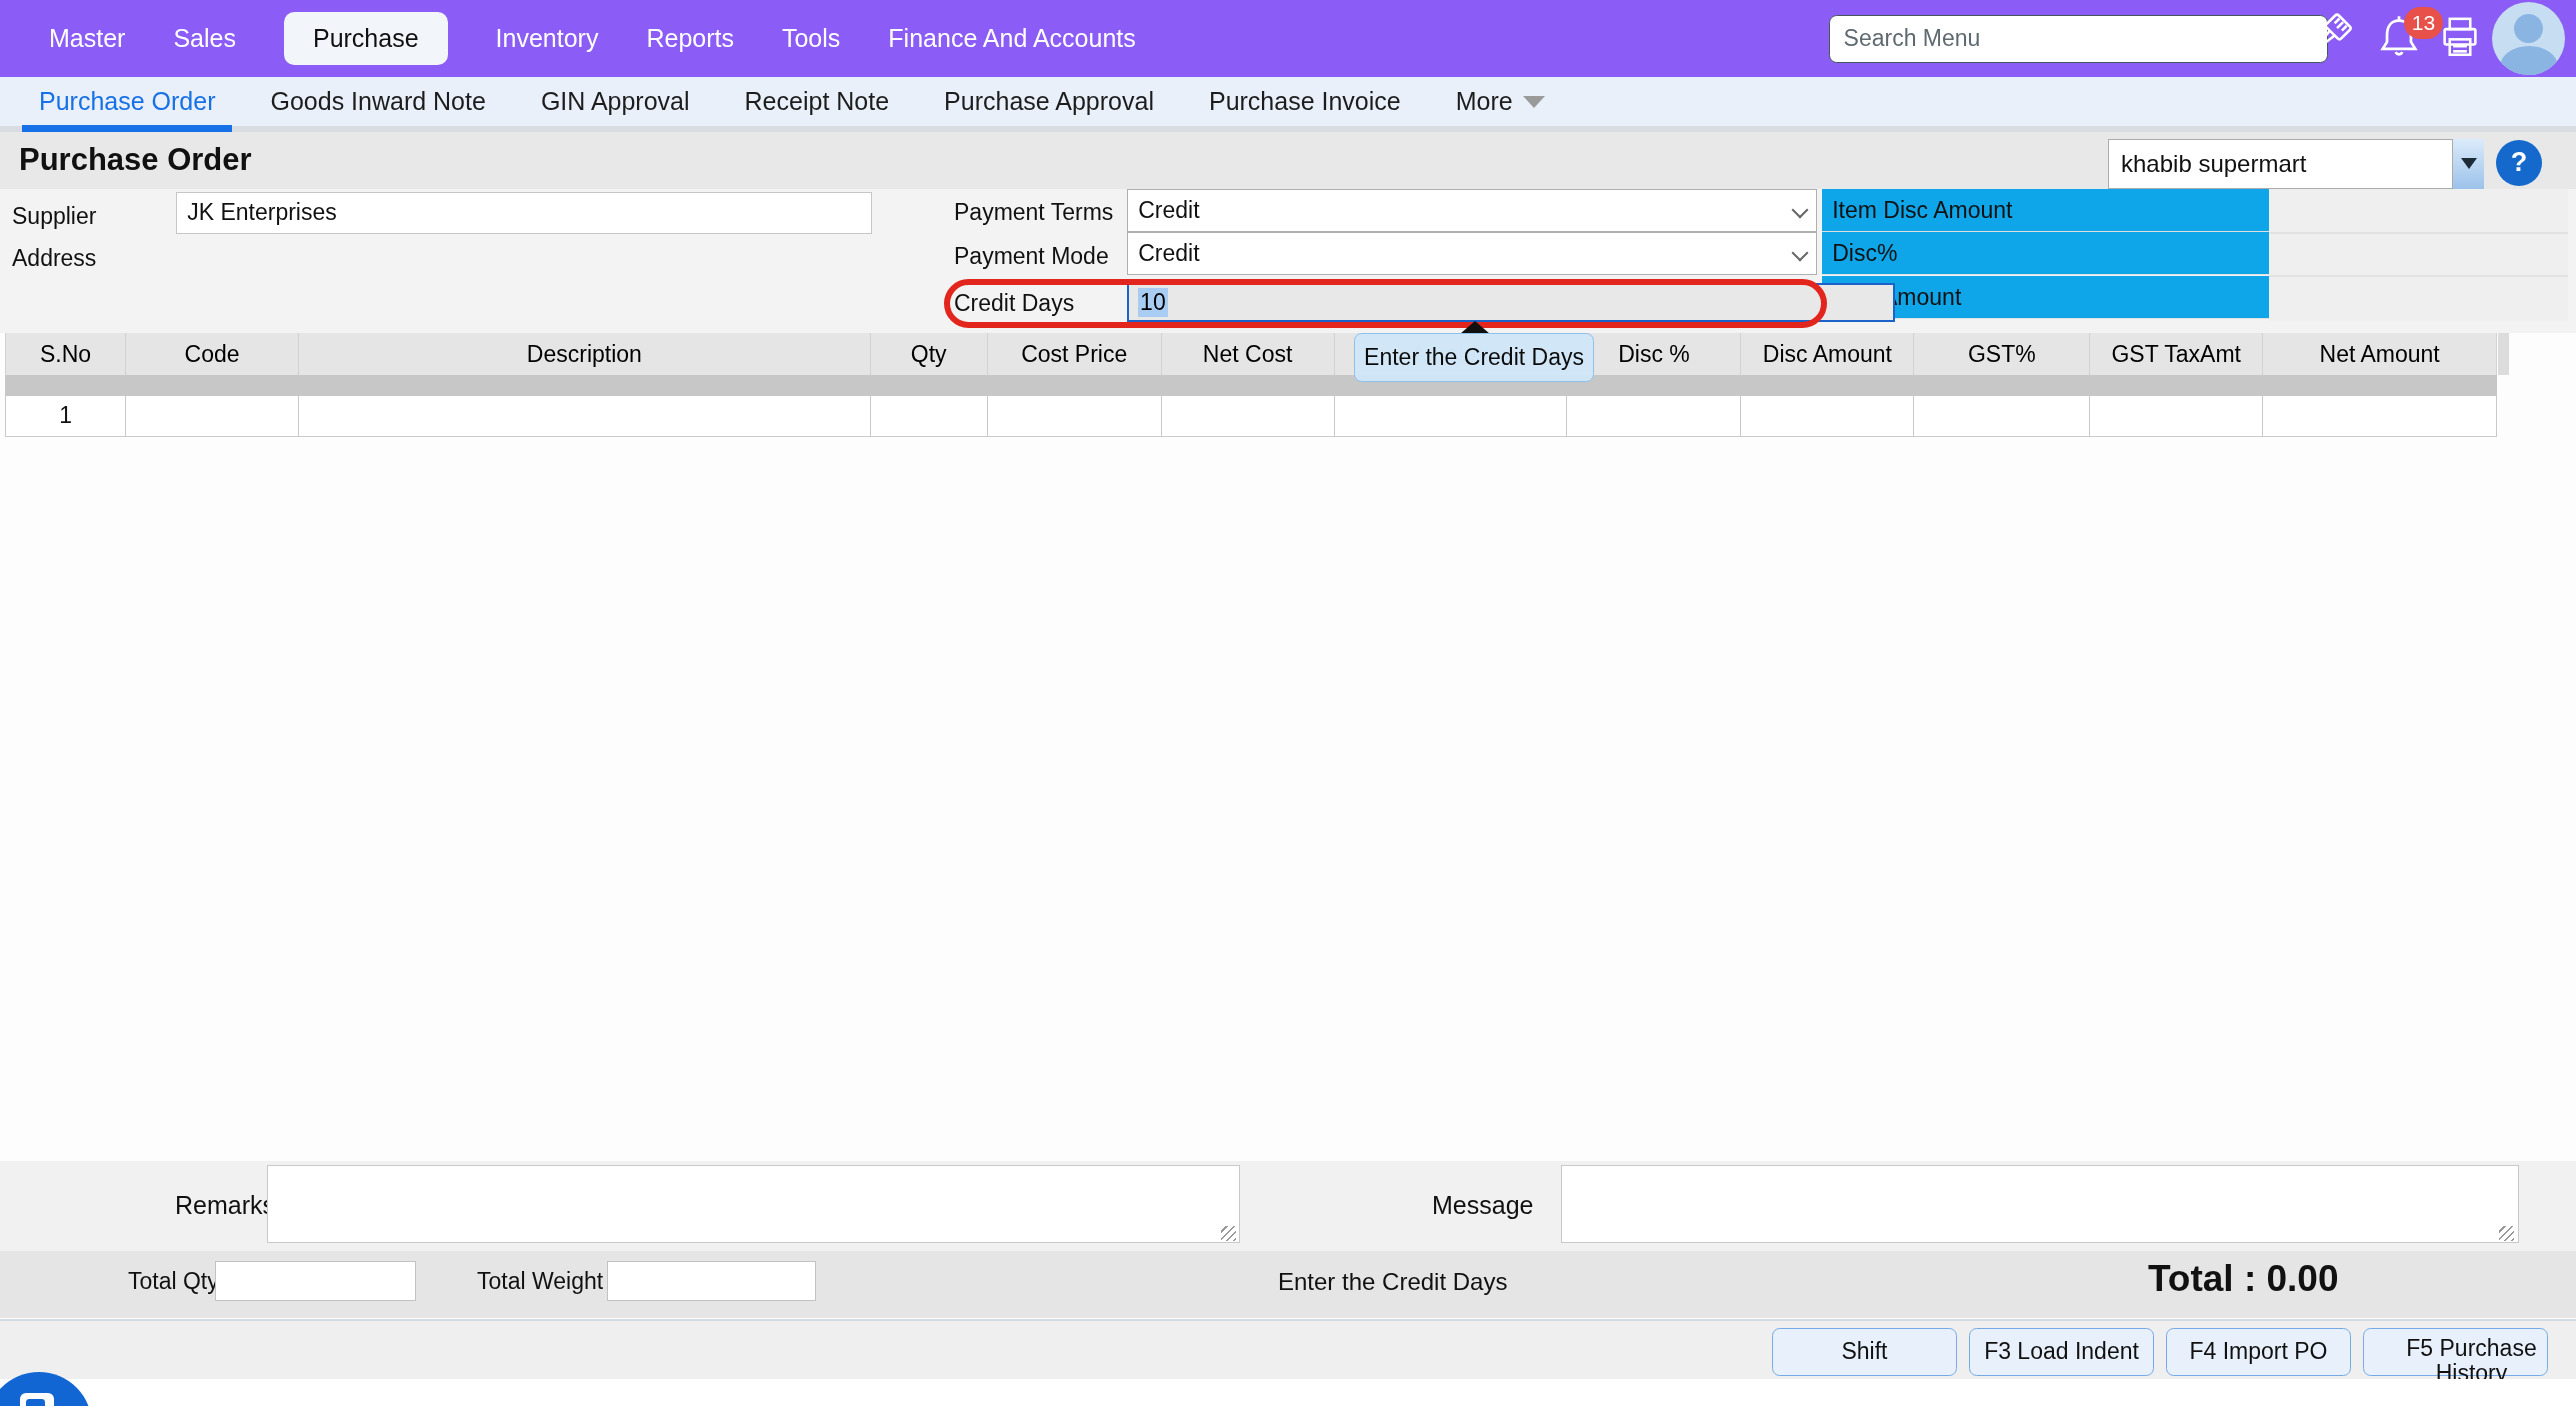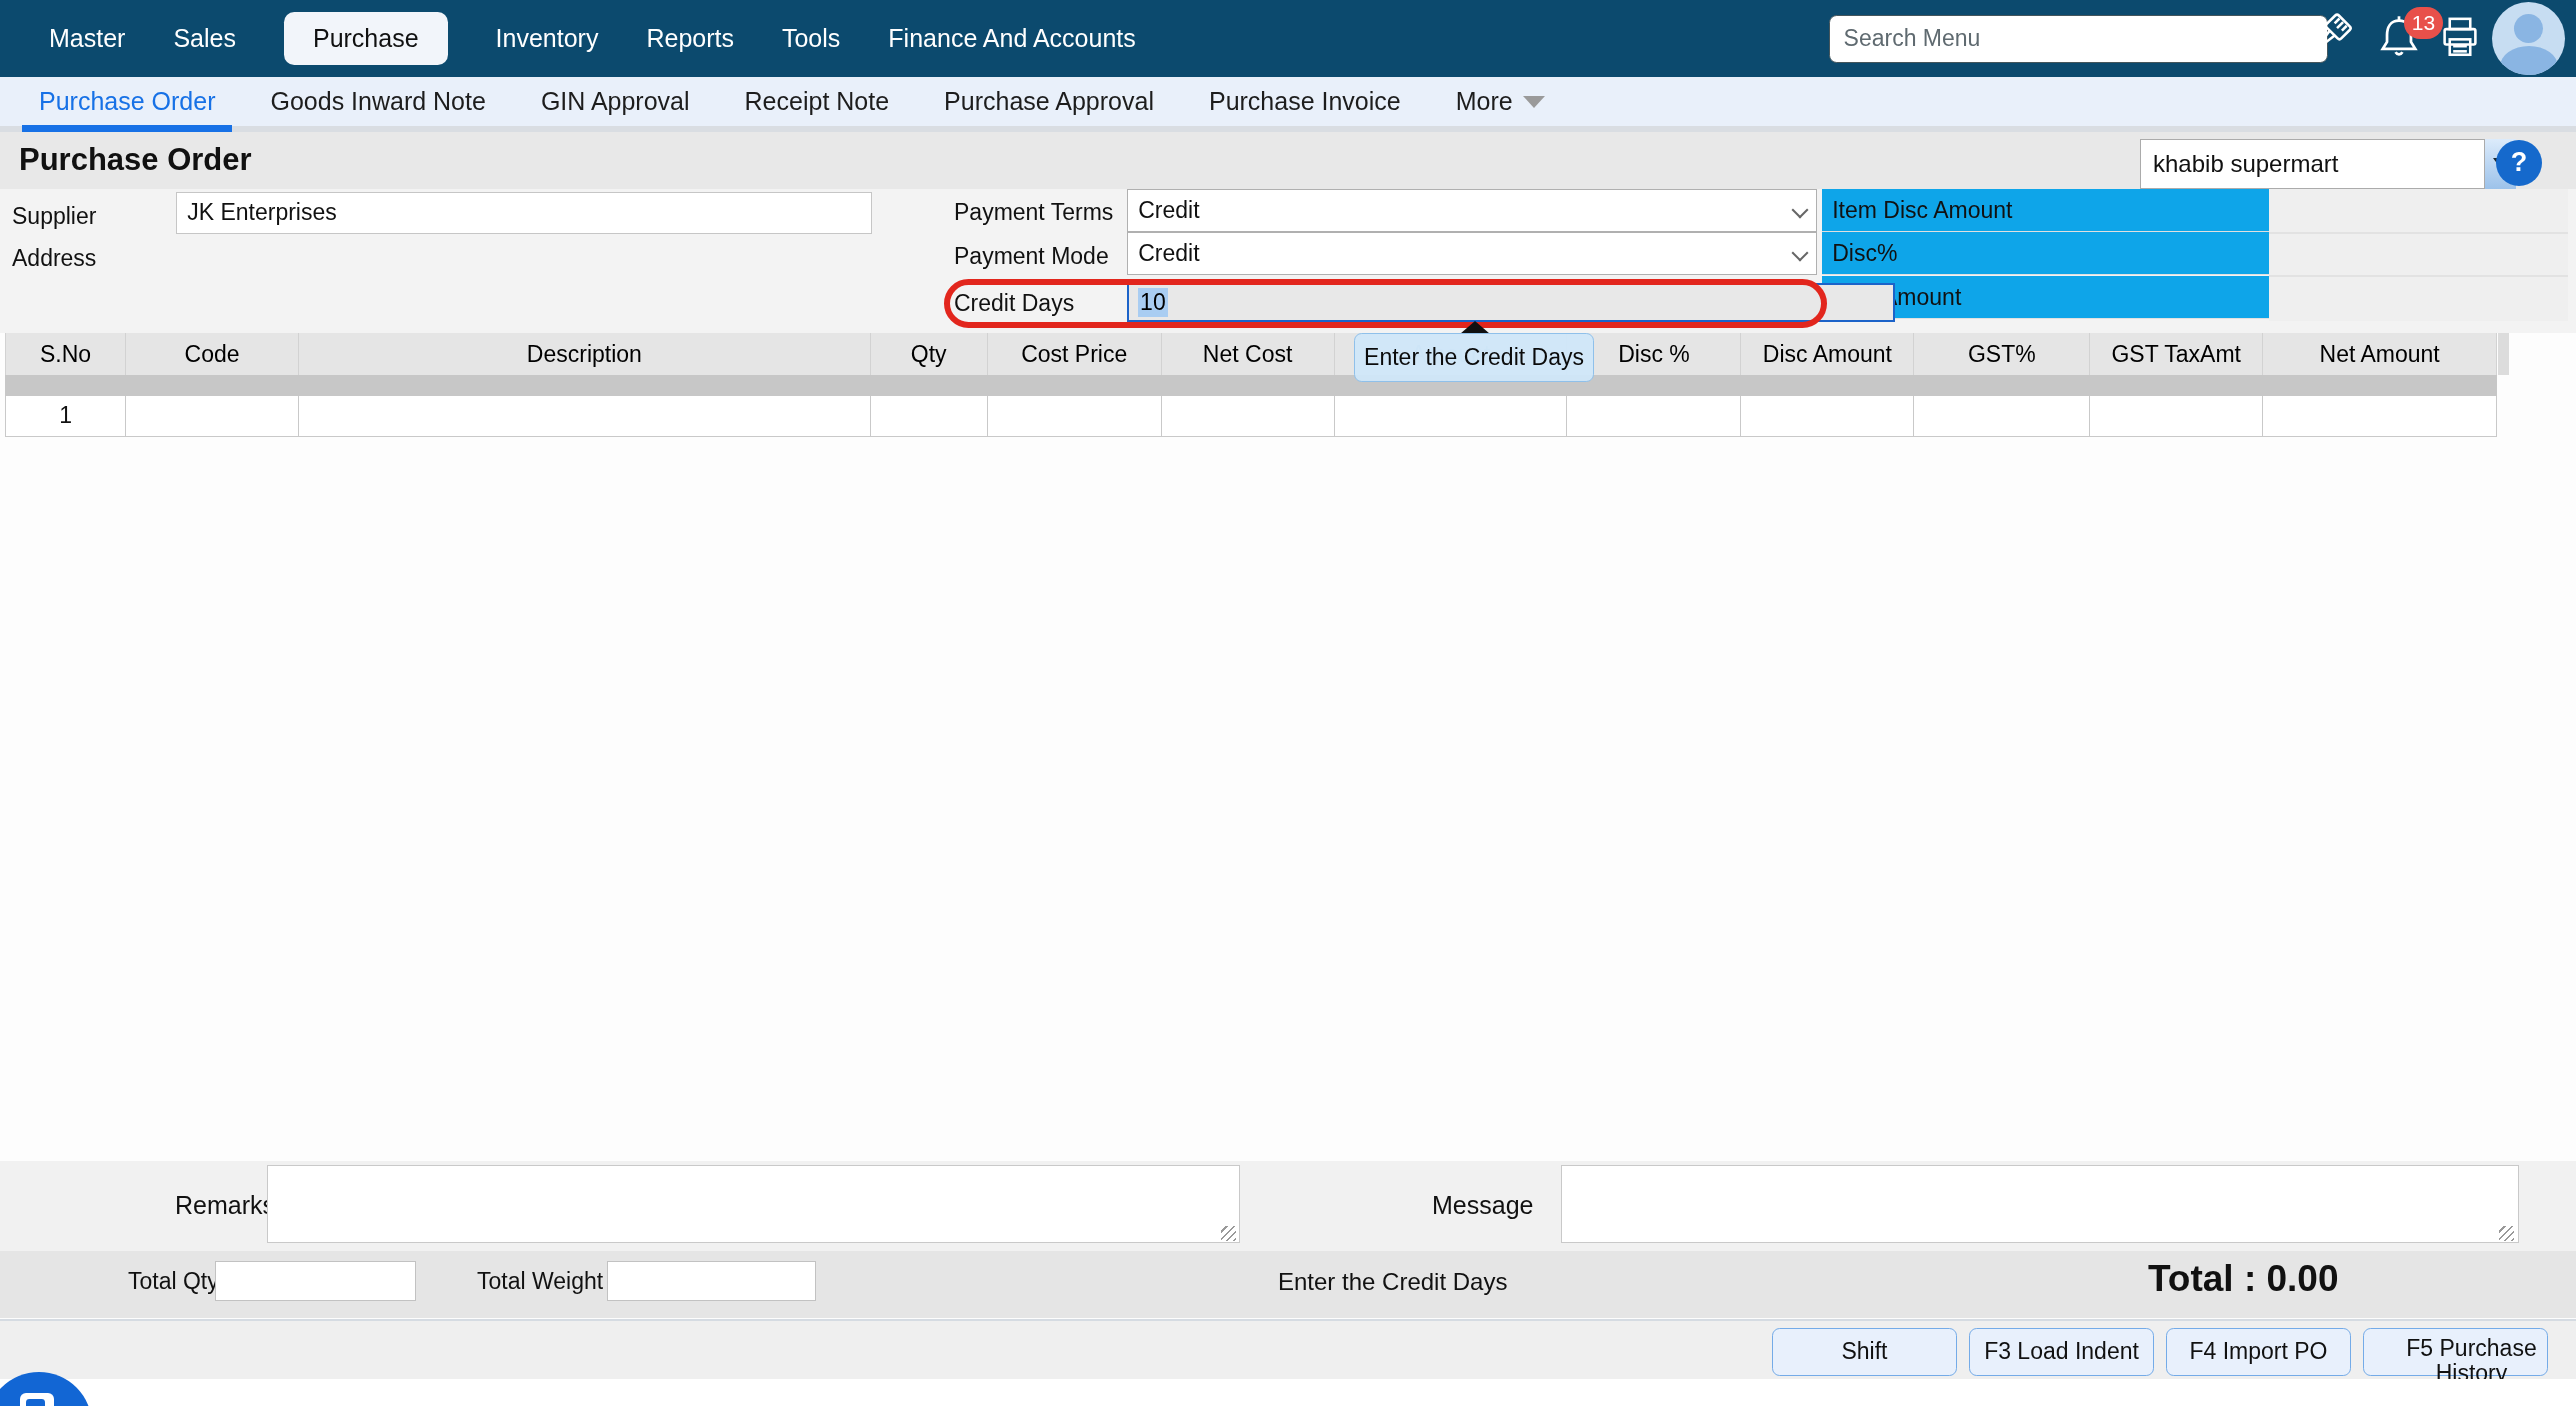--- a/index.html
+++ b/index.html
@@ -1,21 +1,21 @@
 <!DOCTYPE html>
 <html style="font-size:13.6px"><head>
 <meta charset="utf-8">
 <style>
   * { margin:0; padding:0; box-sizing:border-box; }
   html,body { width:2576px; height:1406px; }
   body { font-family:"Liberation Sans", sans-serif; background:#fff; overflow:hidden; }
   #app { position:relative; width:2576px; height:1406px; background:#fdfdfd; }
 
   
-  .topbar { position:absolute; left:0; top:0; width:2576px; height:77px; background:#0c4a6e; display:flex; align-items:center; }
+  .topbar { position:absolute; left:0; top:0; width:2576px; height:77px; background:#8b5cf6; display:flex; align-items:center; }
   .topnav { display:flex; align-items:center; gap:48px; padding-left:49px; }
   .topnav .nav-item { color:#fff; font-size:25px; font-weight:500; cursor:pointer; white-space:nowrap; }
   .topnav .nav-item.active { background:#f2f5fa; color:#111; border-radius:10.2px; padding:12px 29px; }
   .search-wrap { position:absolute; left:1829px; top:14.5px; }
   .search-input { width:499px; height:48px; border:1.7px solid #45565c; border-radius:7.7px; background:#fff; font-size:23px; padding:0 13.6px; color:#333; outline:none; font-family:"Liberation Sans",sans-serif;}
   .search-input::placeholder { color:#5f6a70; }
   .tb-icon { position:absolute; top:12px; width:48px; height:53px; cursor:pointer; }
   .icon-brush { left:2307px; }
   .icon-bell { left:2375px; }
   .icon-printer { left:2436px; }
@@ -29,21 +29,21 @@
   .subnav-tabs { display:flex; align-items:center; gap:21px; padding-left:22px; height:49px; }
   .subtab { position:relative; font-size:25px; color:#1d1d1d; padding:0 17px; height:49px; display:flex; align-items:center; cursor:pointer; white-space:nowrap; }
   .subtab.active { color:#1771e6; }
   .subtab.active::after { content:""; position:absolute; left:0; right:0; bottom:-6px; height:6.8px; background:#1771e6; z-index:2; }
   .subnav-track { position:absolute; left:0; right:0; top:49px; height:6px; background:#d9dde2; }
   .more-caret { width:0; height:0; border-left:11px solid transparent; border-right:11px solid transparent; border-top:12.8px solid #9a9a9a; margin-left:10.2px; }
 
   
   .titlebar { position:absolute; left:0; top:132px; width:2576px; height:57px; background:#e8e8e8; }
   .page-title { position:absolute; left:19px; top:10.2px; font-size:31px; font-weight:bold; color:#111; }
-  .company-combo { position:absolute; left:2108px; top:6.8px; width:373px; height:64px; cursor:pointer;margin-left:32px; }
+  .company-combo { position:absolute; left:2108px; top:6.8px; width:373px; height:64px; cursor:pointer; }
   .company-box { position:absolute; left:0; top:0; width:345px; height:50px; background:#fff; border:1.7px solid #ababab; font-size:24px; color:#111; display:flex; align-items:center; padding-left:12px; }
   .company-dd { position:absolute; left:345px; top:0; width:31px; height:50px; background:linear-gradient(#dcebfb,#9cc2ea); display:flex; align-items:center; justify-content:center; }
   .company-dd i { width:0; height:0; border-left:8.5px solid transparent; border-right:8.5px solid transparent; border-top:11px solid #1c2b36; }
   .help-btn { position:absolute; left:2496px; top:7.7px; width:46px; height:46px; border-radius:50%; background:#1569cc; color:#fff; font-size:27px; font-weight:bold; display:flex; align-items:center; justify-content:center; cursor:pointer; }
 
   
   .formband { position:absolute; left:0; top:189px; width:2576px; height:144px; background:#f3f3f3; }
   .flabel { position:absolute; font-size:23px; color:#111; }
   .finput { position:absolute; background:#fff; border:1.7px solid #c6c6c6; font-size:23px; color:#111; display:flex; align-items:center; padding-left:10.2px; font-family:"Liberation Sans",sans-serif; outline:none;}
   input.finput { padding-left:10.2px; }

